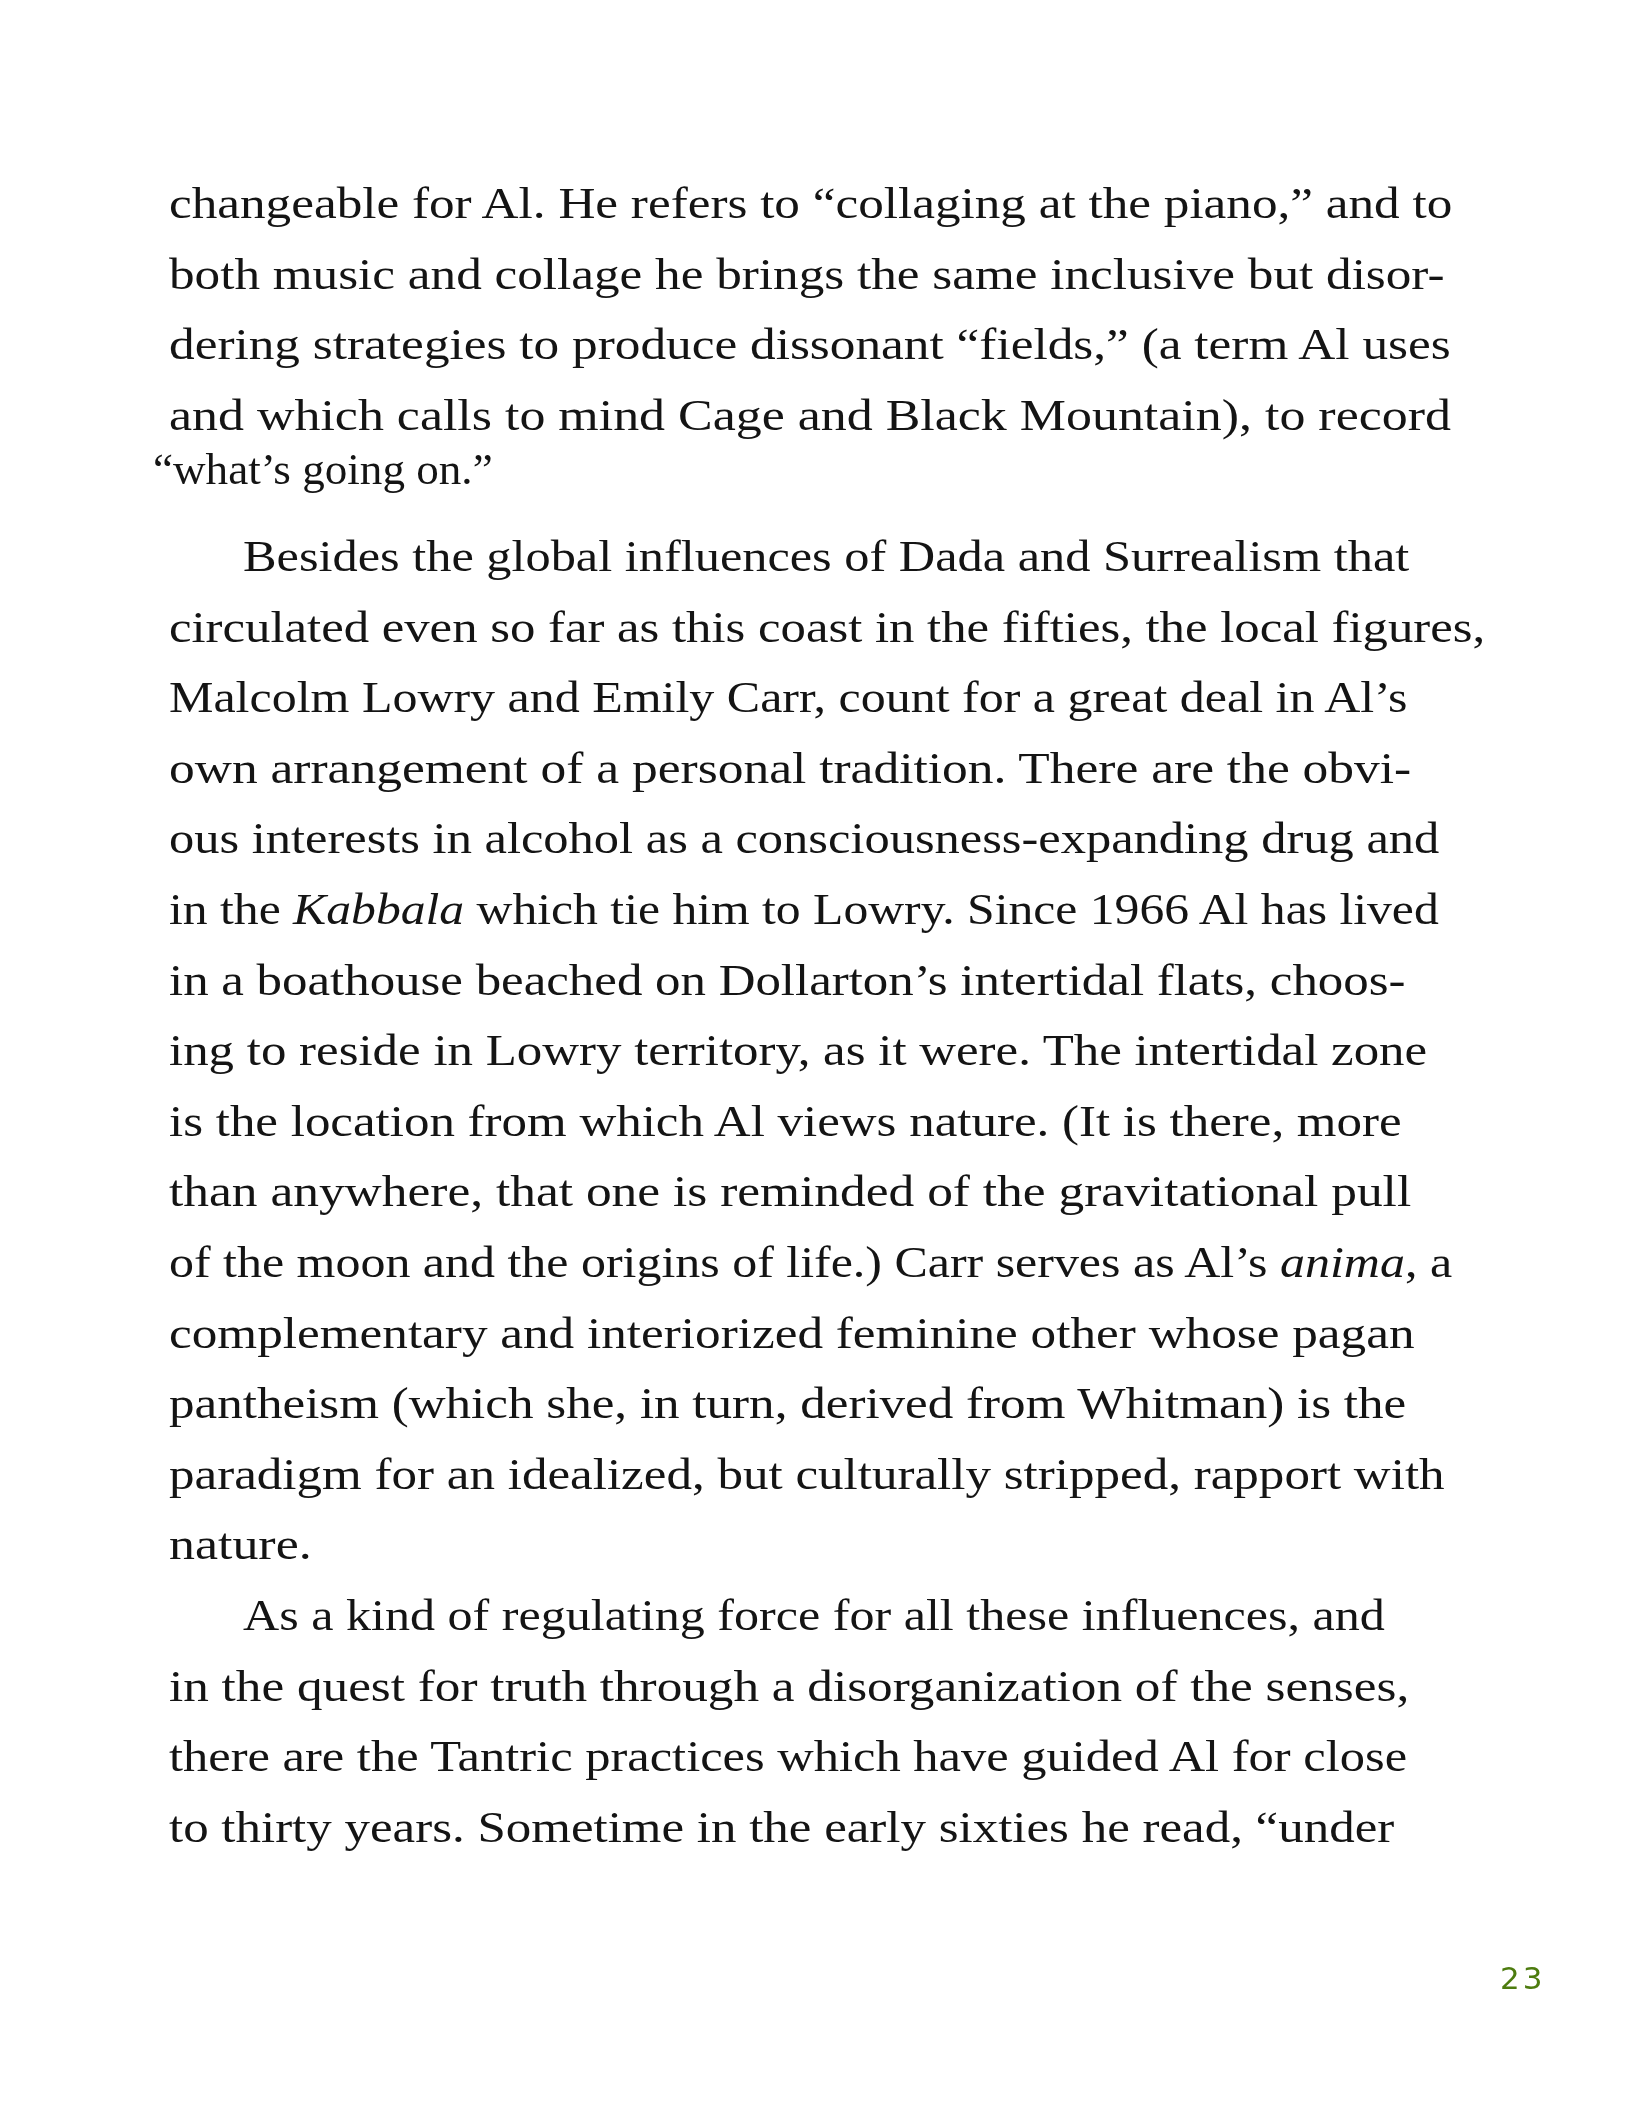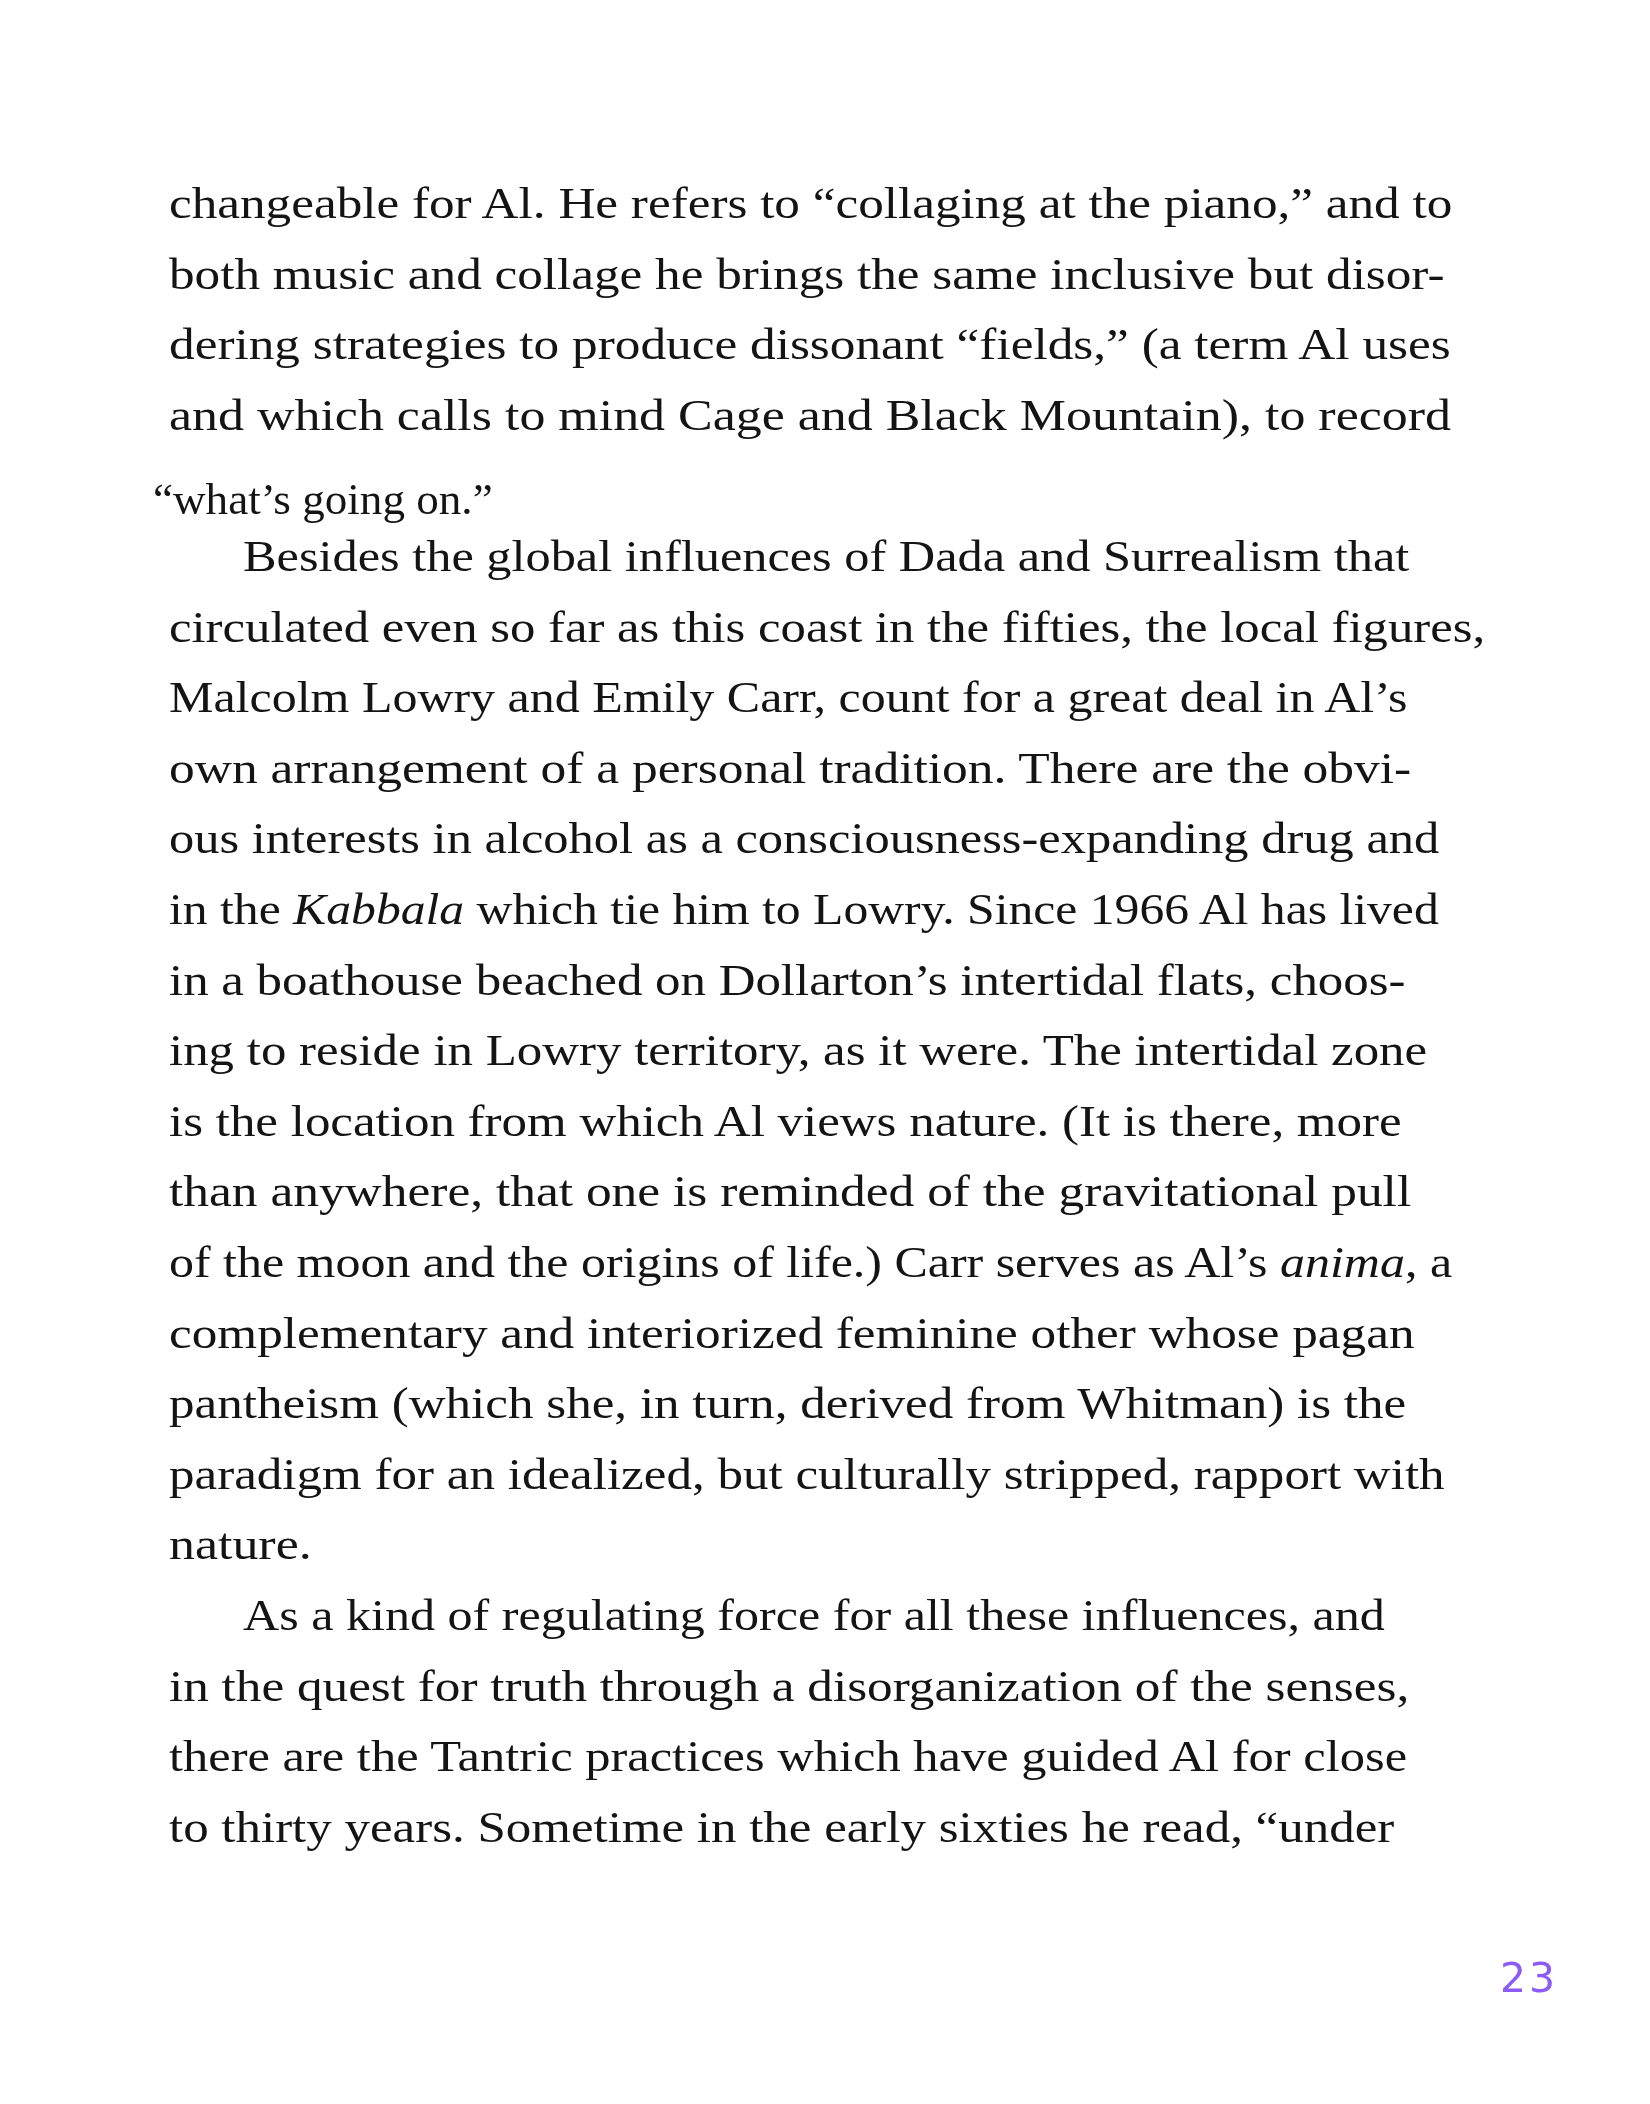--- a/index.html
+++ b/index.html
@@ -19,36 +19,36 @@
   .line.indent { left: 243px; }
   .line.hang { left: 153px; }
   .line em { font-style: italic; }
   .page-number {
     position: absolute;
     left: 1500px;
     top: 1956px;
     width: 44px;
     text-align: right;
     font-family: "DejaVu Sans", "Liberation Sans", sans-serif;
-    font-size: 41px;
+    font-size: 31px;
     letter-spacing: 3px;
-    color: #8b5cf6;
+    color: #4d7c0f;
     line-height: 44px;
   }
 </style>
 </head>
 <body>
 
 <div class="page">
   <div id="text-body">
       <div class="line" style="top: 168px; transform: scaleX(1.1374);"><span>changeable for Al. He refers to “collaging at the piano,” and to</span></div>
       <div class="line" style="top: 238.6px; transform: scaleX(1.1374);"><span>both music and collage he brings the same inclusive but disor-</span></div>
       <div class="line" style="top: 309.2px; transform: scaleX(1.1396);"><span>dering strategies to produce dissonant “fields,” (a term Al uses</span></div>
       <div class="line" style="top: 379.8px; transform: scaleX(1.1539);"><span>and which calls to mind Cage and Black Mountain), to record</span></div>
-      <div class="line hang" style="top: 464px; transform: scaleX(1.0029);"><span>“what’s going on.”</span></div>
+      <div class="line hang" style="top: 434px; transform: scaleX(1.0029);"><span>“what’s going on.”</span></div>
       <div class="line indent" style="top: 521px; transform: scaleX(1.119);"><span>Besides the global influences of Dada and Surrealism that</span></div>
       <div class="line" style="top: 591.6px; transform: scaleX(1.1277);"><span>circulated even so far as this coast in the fifties, the local figures,</span></div>
       <div class="line" style="top: 662.2px; transform: scaleX(1.1103);"><span>Malcolm Lowry and Emily Carr, count for a great deal in Al’s</span></div>
       <div class="line" style="top: 732.8px; transform: scaleX(1.1436);"><span>own arrangement of a personal tradition. There are the obvi-</span></div>
       <div class="line" style="top: 803.4px; transform: scaleX(1.1219);"><span>ous interests in alcohol as a consciousness-expanding drug and</span></div>
       <div class="line" style="top: 874px; transform: scaleX(1.1034);"><span>in the </span><em>Kabbala</em><span> which tie him to Lowry. Since 1966 Al has lived</span></div>
       <div class="line" style="top: 944.6px; transform: scaleX(1.1308);"><span>in a boathouse beached on Dollarton’s intertidal flats, choos-</span></div>
       <div class="line" style="top: 1015.2px; transform: scaleX(1.1313);"><span>ing to reside in Lowry territory, as it were. The intertidal zone</span></div>
       <div class="line" style="top: 1085.8px; transform: scaleX(1.1324);"><span>is the location from which Al views nature. (It is there, more</span></div>
       <div class="line" style="top: 1156.4px; transform: scaleX(1.1426);"><span>than anywhere, that one is reminded of the gravitational pull</span></div>

